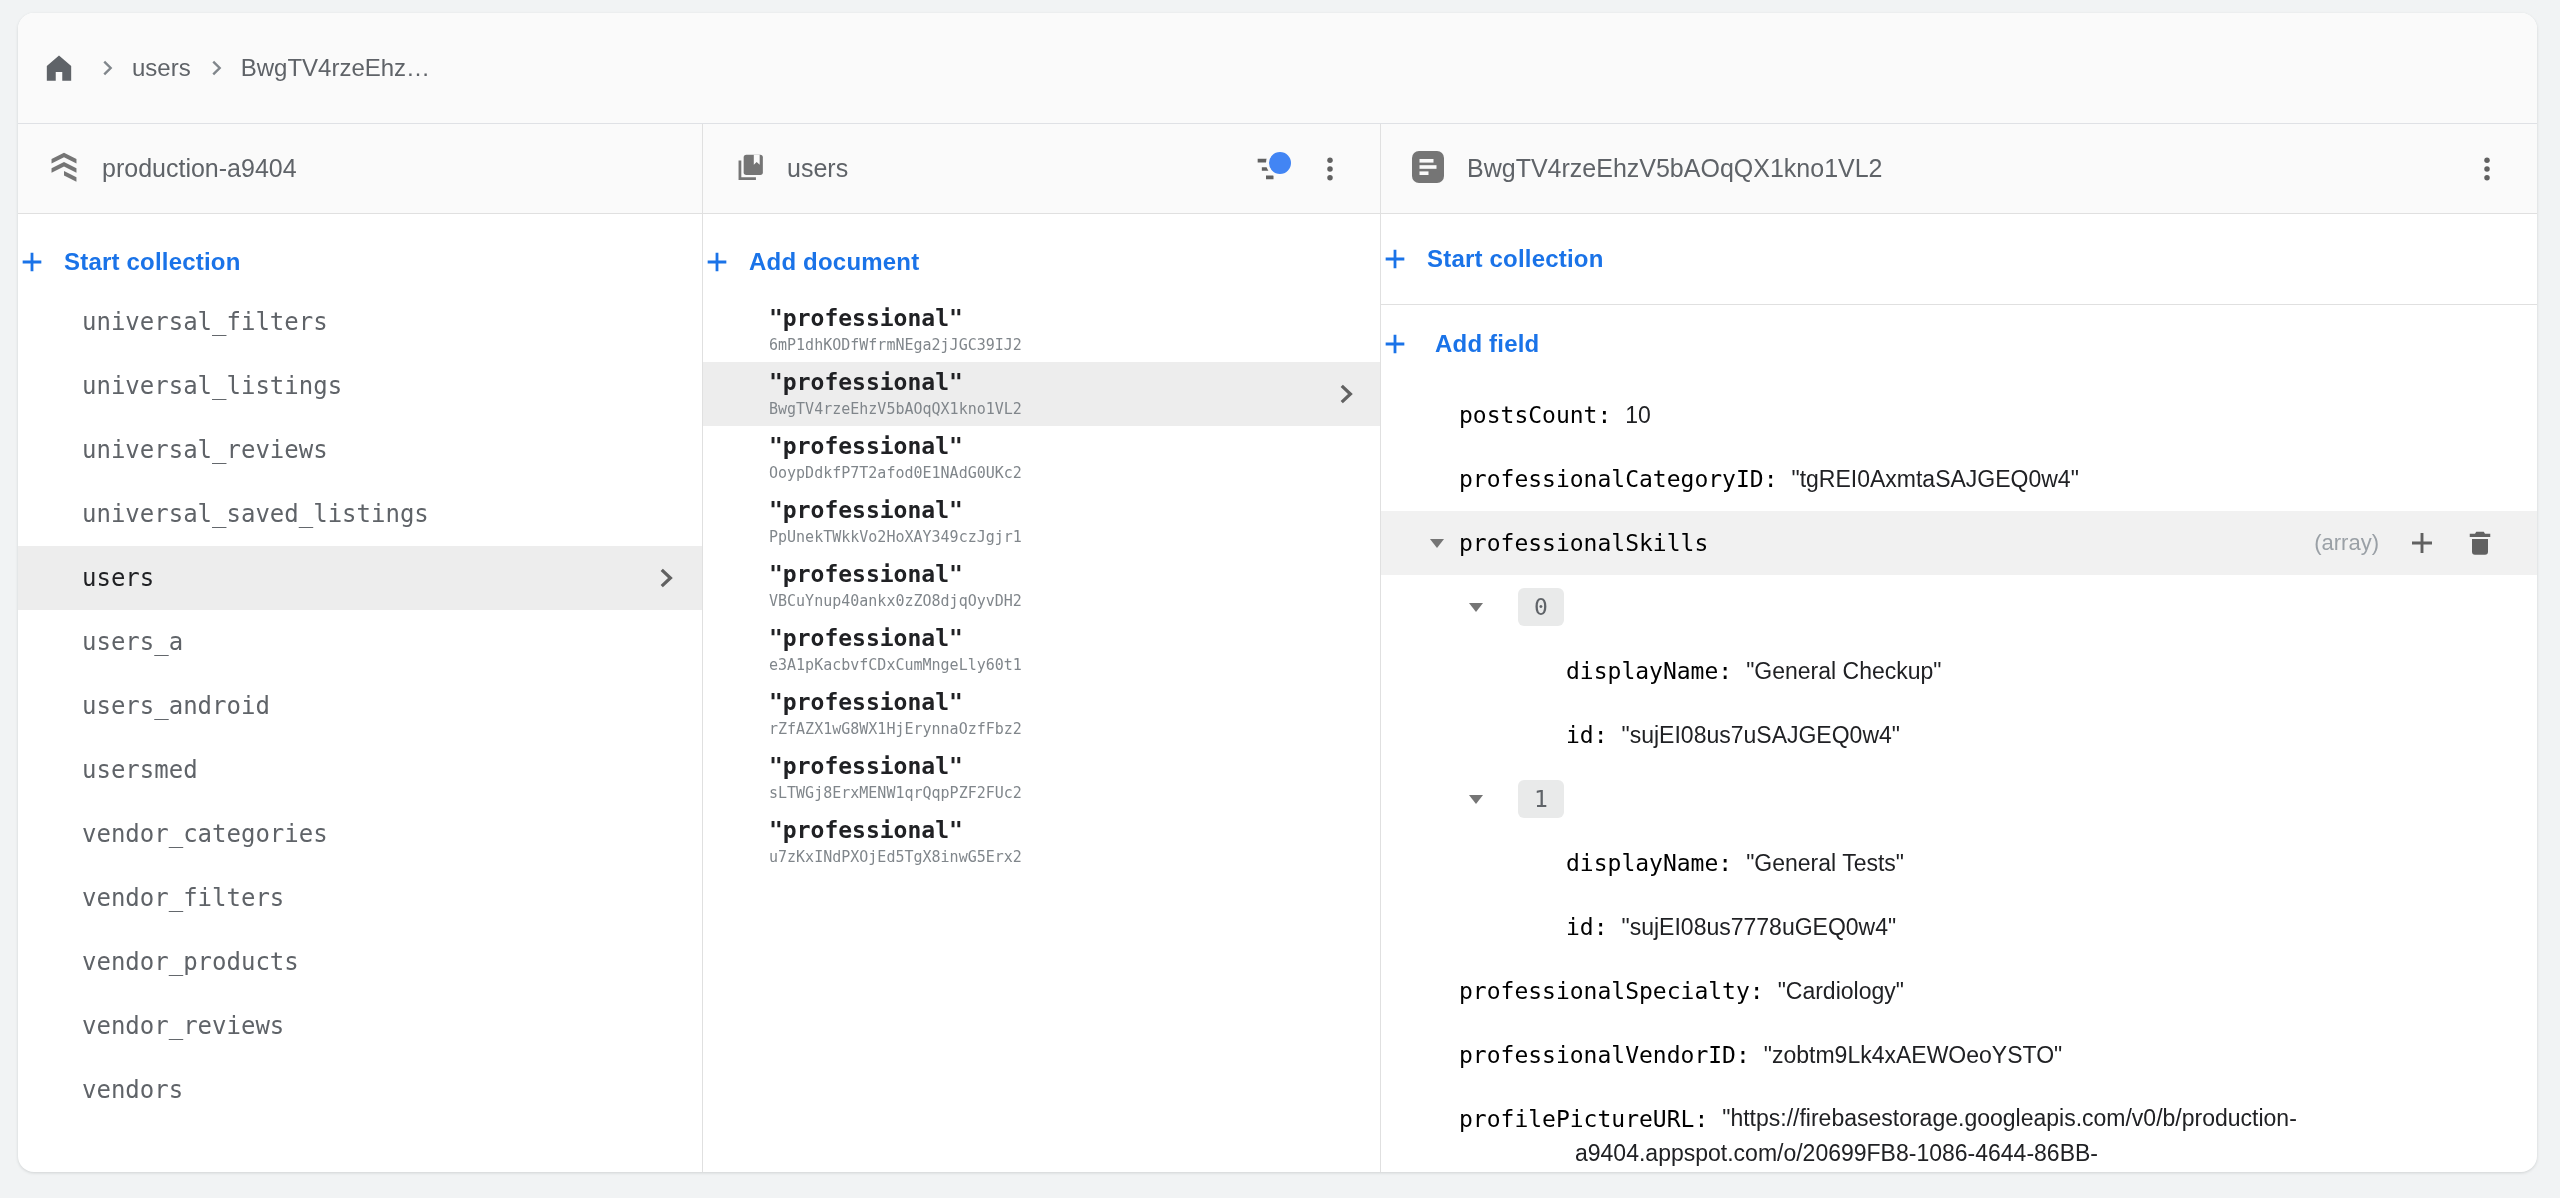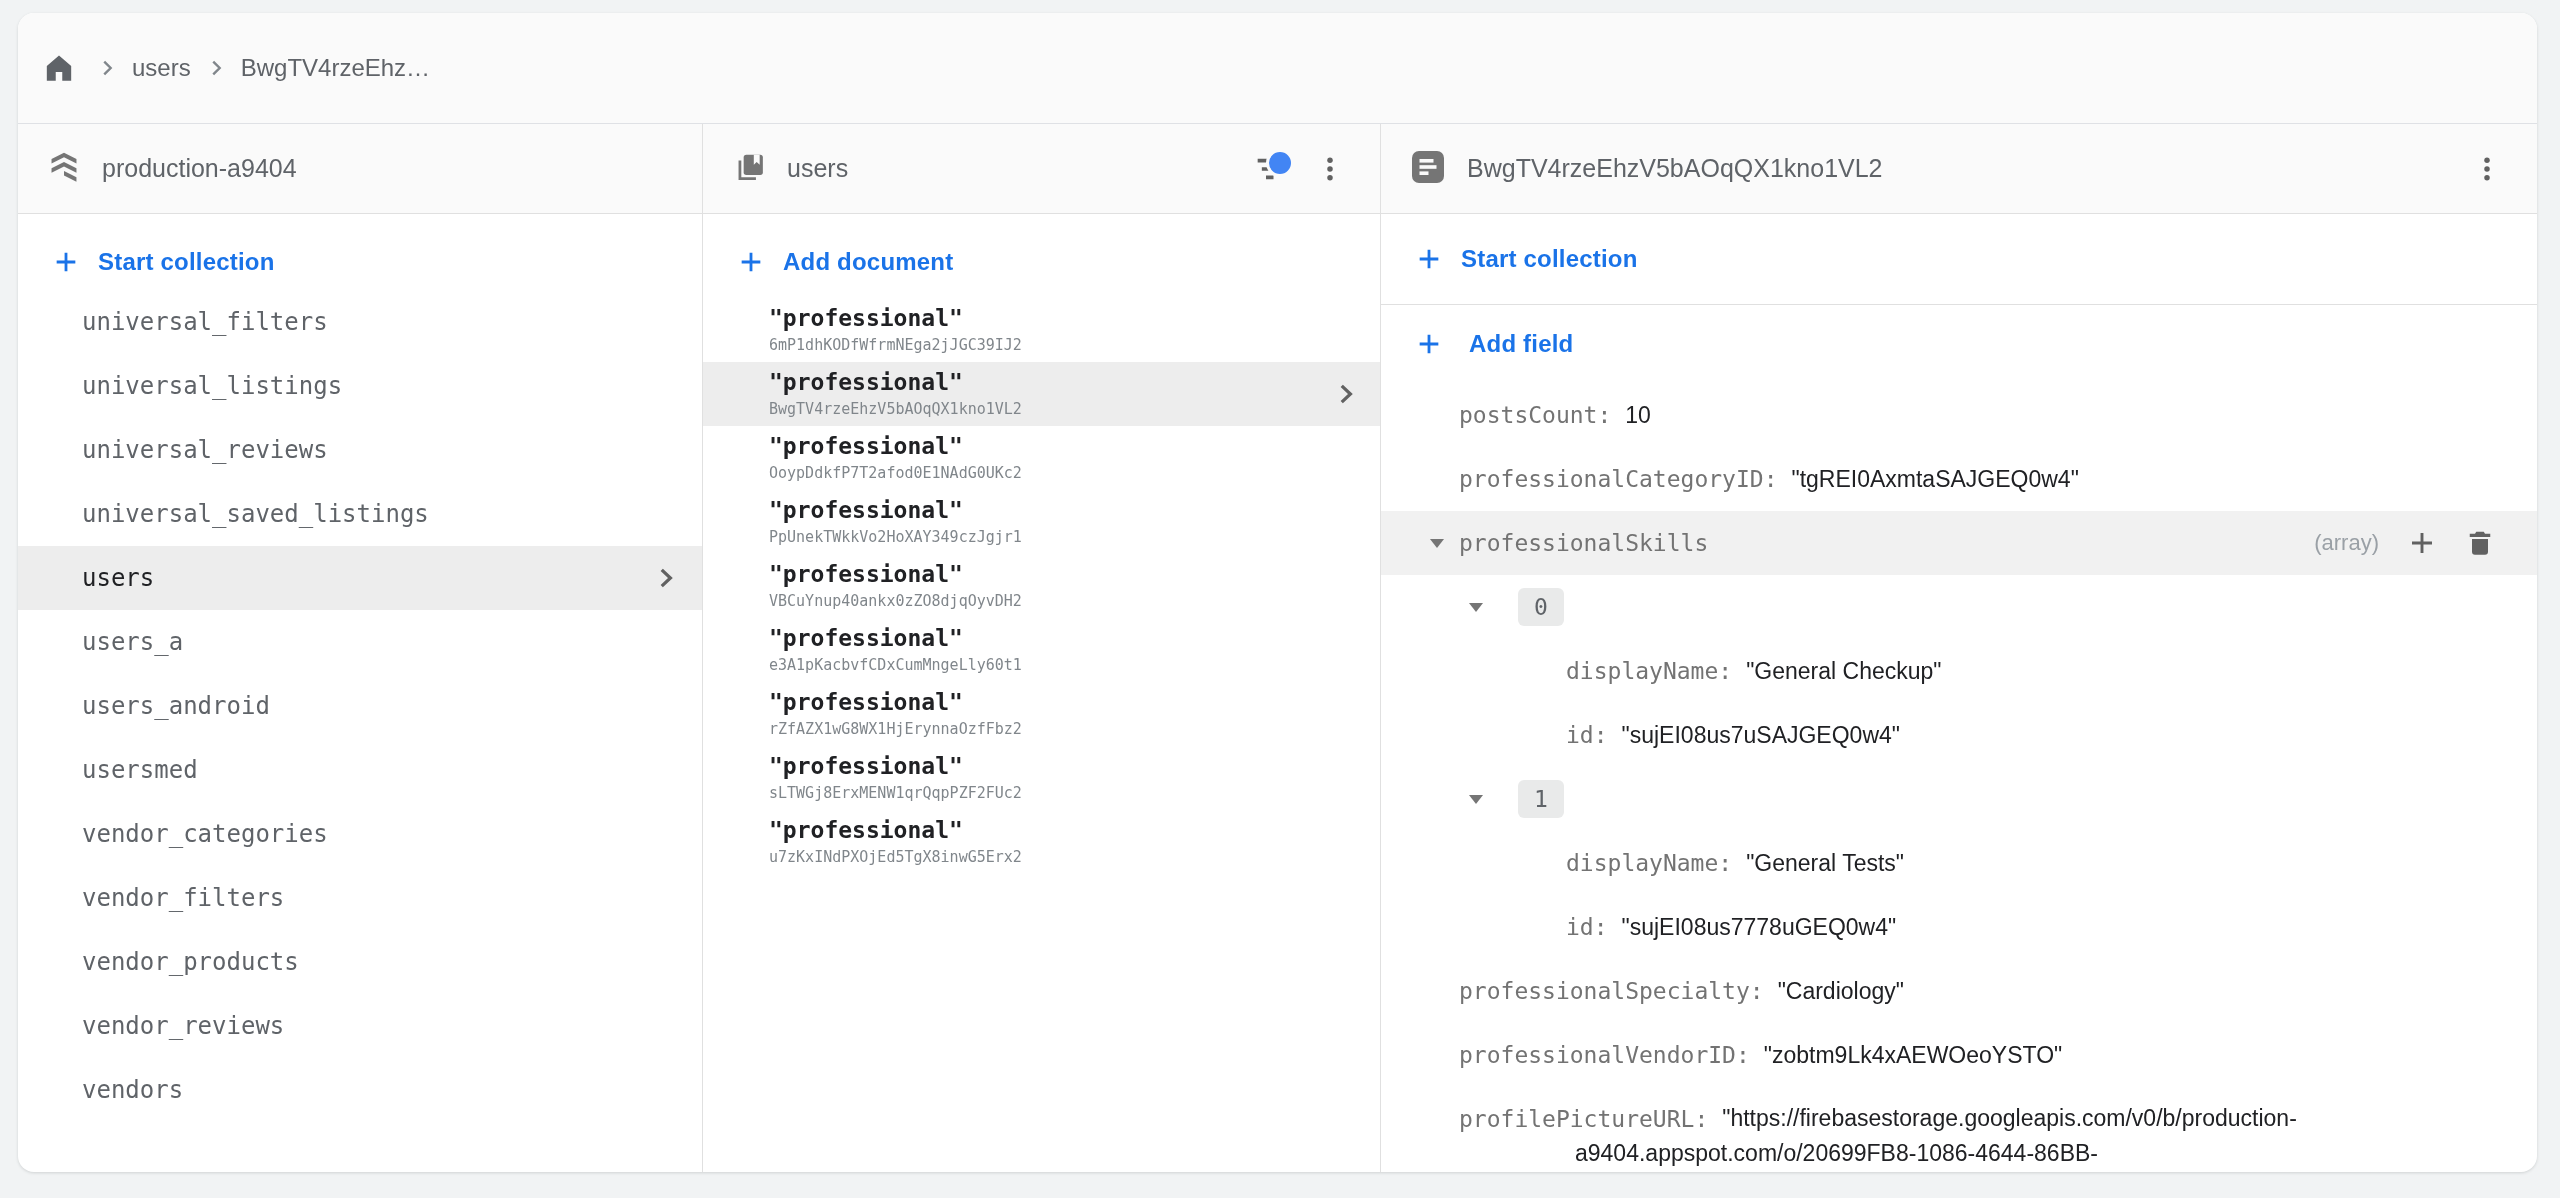--- a/index.html
+++ b/index.html
@@ -18,21 +18,21 @@
   .panel{display:flex;flex-direction:column;min-width:0;}
   .panel-db{flex:0 0 684px;border-right:1px solid #e0e0e0;}
   .panel-col{flex:0 0 677px;border-right:1px solid #e0e0e0;}
   .panel-doc{flex:1;}
   .phead{height:89px;flex:0 0 89px;background:#fafafa;border-bottom:1px solid #e0e0e0;
          display:flex;align-items:center;padding:0 30px;}
   .phead .ptitle{font-size:25px;color:#5f6368;margin-left:22px;white-space:nowrap;overflow:hidden;text-overflow:ellipsis;}
   .phead .spacer{flex:1;}
   .pbody{flex:1;overflow:hidden;display:flex;flex-direction:column;position:relative;}
   
-  .action-row{display:flex;align-items:center;padding-left:34px;flex:0 0 auto;cursor:pointer;}
+  .action-row{display:flex;align-items:center;flex:0 0 auto;cursor:pointer;}
   .action-row .plus{width:28px;height:28px;flex:0 0 28px;display:flex;align-items:center;justify-content:center;}
   .action-row .alabel{margin-left:18px;font-size:24px;font-weight:700;color:#1a73e8;letter-spacing:.2px;}
   .ar-top{height:56px;margin-top:20px;}
   
   .col-list{list-style:none;margin:0;padding:0;}
   .col-item{height:64px;display:flex;align-items:center;padding:0 24px 0 64px;
             font-family:"DejaVu Sans Mono",monospace;font-size:24px;color:#5f6368;cursor:pointer;}
   .col-item.first{height:54px;}
   .col-item.selected{background:#ededed;color:#202124;}
   .col-item .rowchev{margin-left:auto;display:flex;align-items:center;}
@@ -42,21 +42,21 @@
   .doc-item.selected{background:#ededed;}
   .doc-lines{display:flex;flex-direction:column;min-width:0;}
   .doc-name{font-family:"DejaVu Sans Mono",monospace;font-weight:700;font-size:23px;color:#202124;line-height:30px;}
   .doc-id{font-family:"DejaVu Sans Mono",monospace;font-size:15px;color:#80868b;line-height:25px;}
   .doc-item .rowchev{margin-left:auto;display:flex;align-items:center;}
   
   .ar-sc{height:90px;margin-top:0;border-bottom:1px solid #e0e0e0;}
   .ar-af{height:78px;gap:8px;}
   .fields{flex:1;}
   .frow{height:64px;display:flex;align-items:center;padding-left:78px;}
-  .fkey{font-family:"DejaVu Sans Mono",monospace;font-size:23px;color:#737373;white-space:pre;}
+  .fkey{font-family:"DejaVu Sans Mono",monospace;font-size:23px;color:#000000;white-space:pre;}
   .fval{font-family:"Liberation Sans",sans-serif;font-size:23px;color:#202124;margin-left:14px;white-space:pre;}
   .frow-skills{padding-left:48px;padding-right:40px;background:#f1f1f1;}
   .frow-skills .fkey{margin-left:14px;}
   .tri{width:16px;height:12px;flex:0 0 16px;display:flex;align-items:center;cursor:pointer;}
   .type-label{margin-left:auto;font-size:22px;color:#9aa0a6;}
   .mini-btn{width:34px;height:34px;display:flex;align-items:center;justify-content:center;cursor:pointer;}
   .mini-btn.addel{margin-left:26px;}
   .mini-btn.del{margin-left:24px;}
   .frow-item{padding-left:87px;}
   .idx-badge{margin-left:34px;width:46px;height:38px;background:#e9eaea;border-radius:6px;

